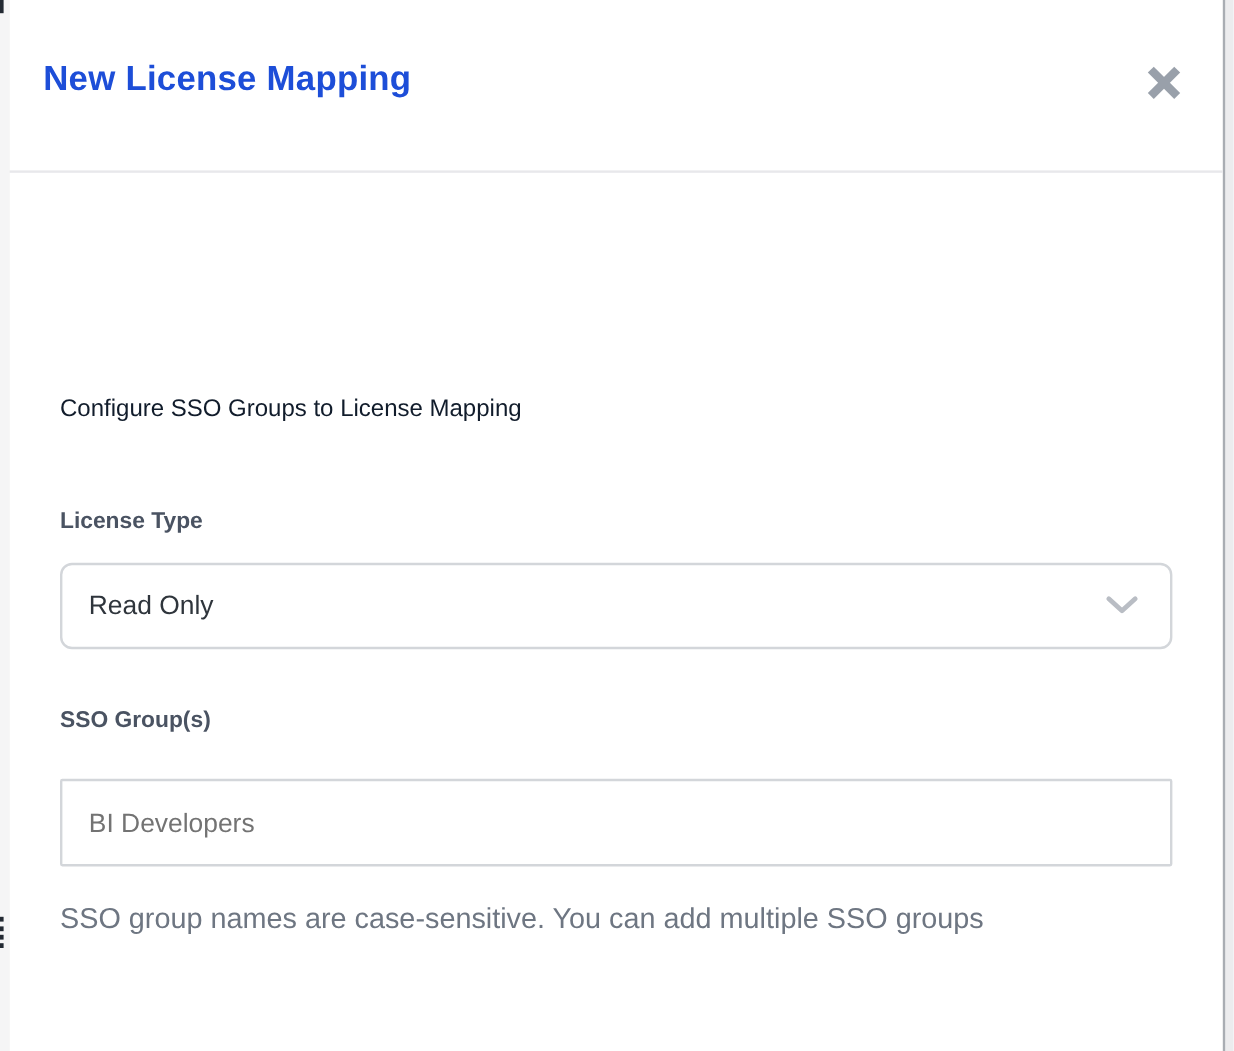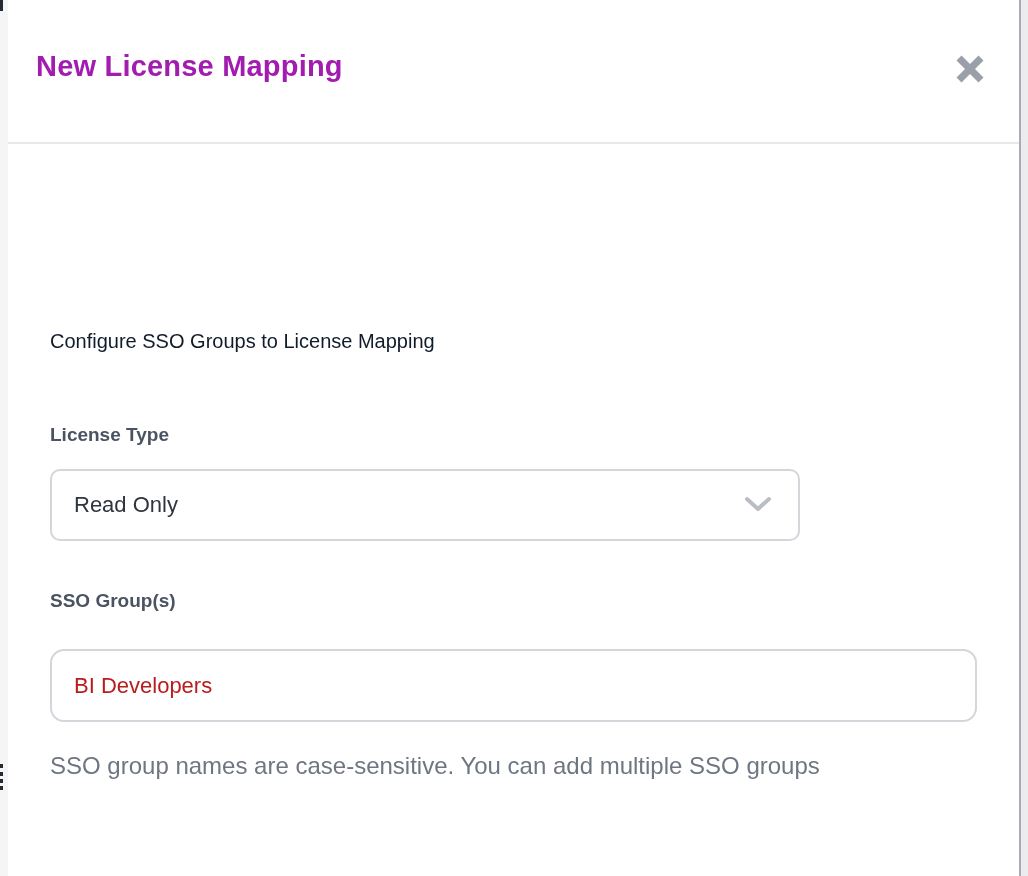--- a/index.html
+++ b/index.html
@@ -33,21 +33,21 @@
     border-right: 2px solid #a9adb3;
   }
 
   .modal-header {
     position: relative;
     height: 144px;
     border-bottom: 2px solid #e8e8eb;
   }
   .modal-title {
     position: absolute; left: 28px; top: 50px;
-    font-size: 29px; font-weight: bold; color: #a21caf;
+    font-size: 29px; font-weight: bold; color: #1d4ed8;
     letter-spacing: 0.2px;
   }
   .close-btn {
     position: absolute; right: 32px; top: 52px;
     width: 34px; height: 34px;
     background: none; border: none; cursor: pointer;
     display: flex; align-items: center; justify-content: center;
   }
 
   .modal-body { position: relative; }
@@ -59,40 +59,40 @@
 
   .field-label {
     position: absolute; left: 42px;
     font-size: 19px; font-weight: bold; color: #4a5362;
   }
   .label-license { top: 280px; text-align: center; }
   .label-sso { top: 446px; }
 
   .select-box {
     position: absolute; left: 42px; top: 325px;
-    width: 750px; height: 72px;
+    width: 927px; height: 72px;
     background: #fff;
     border: 2px solid #d3d6da; border-radius: 10px;
     display: flex; align-items: center;
     padding: 0 26px 0 22px;
     cursor: pointer;
   }
   .select-value {
     font-size: 22px; color: #2f353c; flex: 1;
   }
   .chevron { width: 28px; height: 18px; }
 
   .text-input {
     position: absolute; left: 42px; top: 505px;
     width: 927px; height: 73px;
     background: #fff;
-    border: 2px solid #d3d6da; border-radius: 14px;
+    border: 2px solid #d3d6da; border-radius: 2px;
     padding: 0 22px;
     font-family: "Liberation Sans", "DejaVu Sans", sans-serif;
-    font-size: 22px; color: #b91c1c;
+    font-size: 22px; color: #737373;
     outline: none;
   }
 
   .help-text {
     position: absolute; left: 42px; top: 602px;
     font-size: 24px; line-height: 40px; color: #6e7682;
   }
 </style>
 </head>
 <body>

